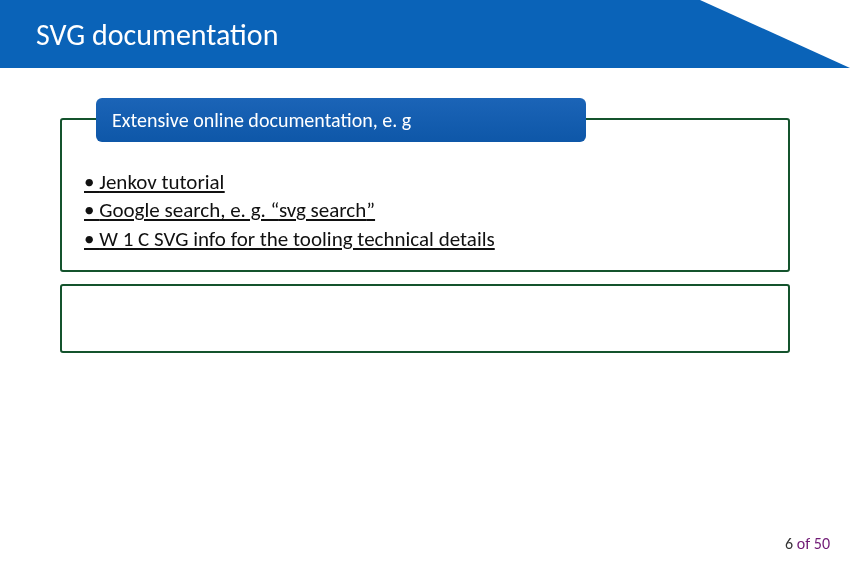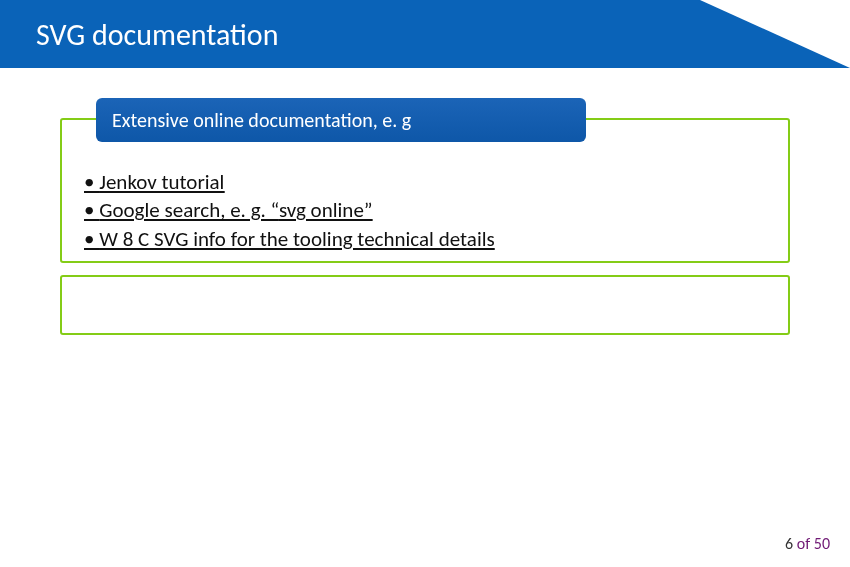--- a/index.html
+++ b/index.html
@@ -34,25 +34,25 @@
     width: 0;
     height: 0;
     border-top: 68px solid #fff;
     border-left: 150px solid transparent;
     z-index: 1;
   }
   .content {
     padding: 50px 60px 0 60px;
   }
   .box {
-    border: 2px solid #84cc16;
+    border: 2px solid #14532d;
     border-radius: 3px;
     position: relative;
     margin-bottom: 12px;
-    padding: 48px 18px 8px 18px;
+    padding: 48px 18px 17px 18px;
   }
   .box-header {
     position: absolute;
     top: -22px;
     left: 34px;
     background: linear-gradient(#1b64b7, #0e57a8);
     color: #fff;
     font-size: 20px;
     padding: 10px 20px 10px 16px;
     border-radius: 6px;
@@ -93,22 +93,22 @@
   <div class="header-title">SVG documentation</div>
   <div class="header-wedge"></div>
 </div>
 
 <div class="content">
 
   <div class="box">
     <div class="box-header">Extensive online documentation, e. g</div>
     <ul class="bullets">
       <li><span></span><span class="link">Jenkov tutorial</span><span></span></li>
-      <li><span>Google search, e. g. “</span><span class="link">svg online</span><span>”</span></li>
-      <li><span></span><span class="link">W 8 C SVG info</span><span> for the tooling technical details</span></li>
+      <li><span>Google search, e. g. “</span><span class="link">svg search</span><span>”</span></li>
+      <li><span></span><span class="link">W 1 C SVG info</span><span> for the tooling technical details</span></li>
     </ul>
   </div>
 
   <div class="box">
     <ul class="bullets">
     </ul>
   </div>
 
 </div>
 

